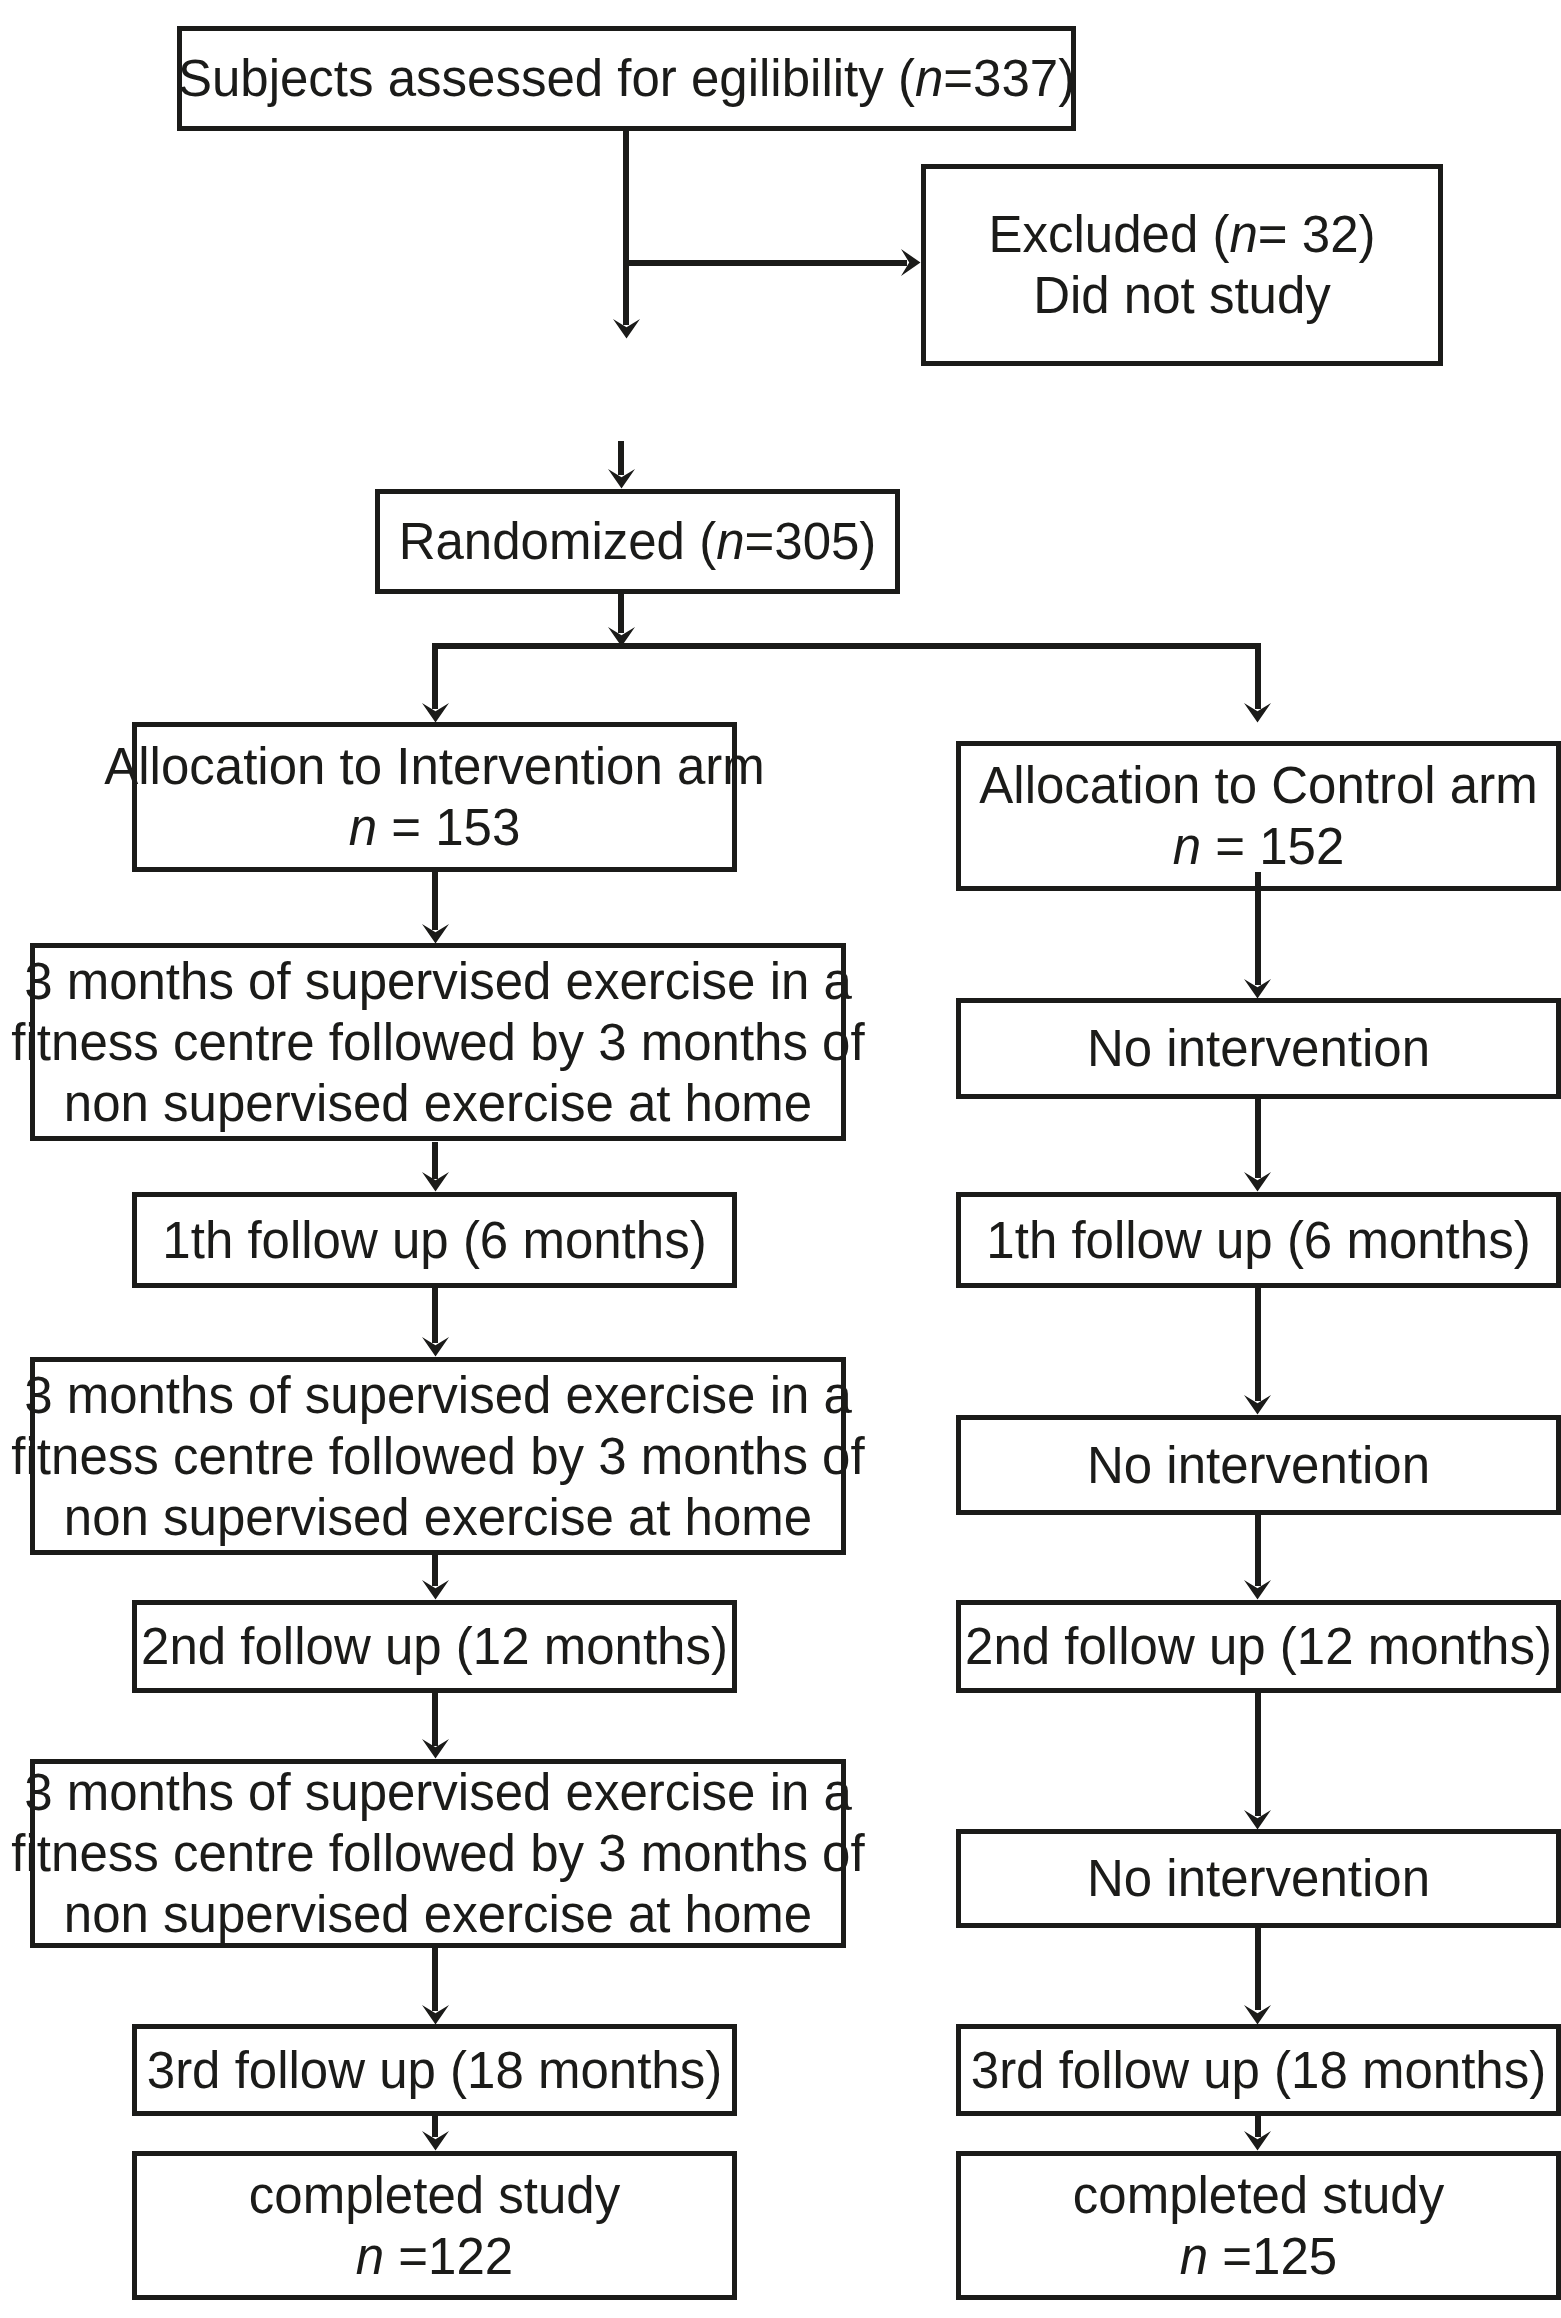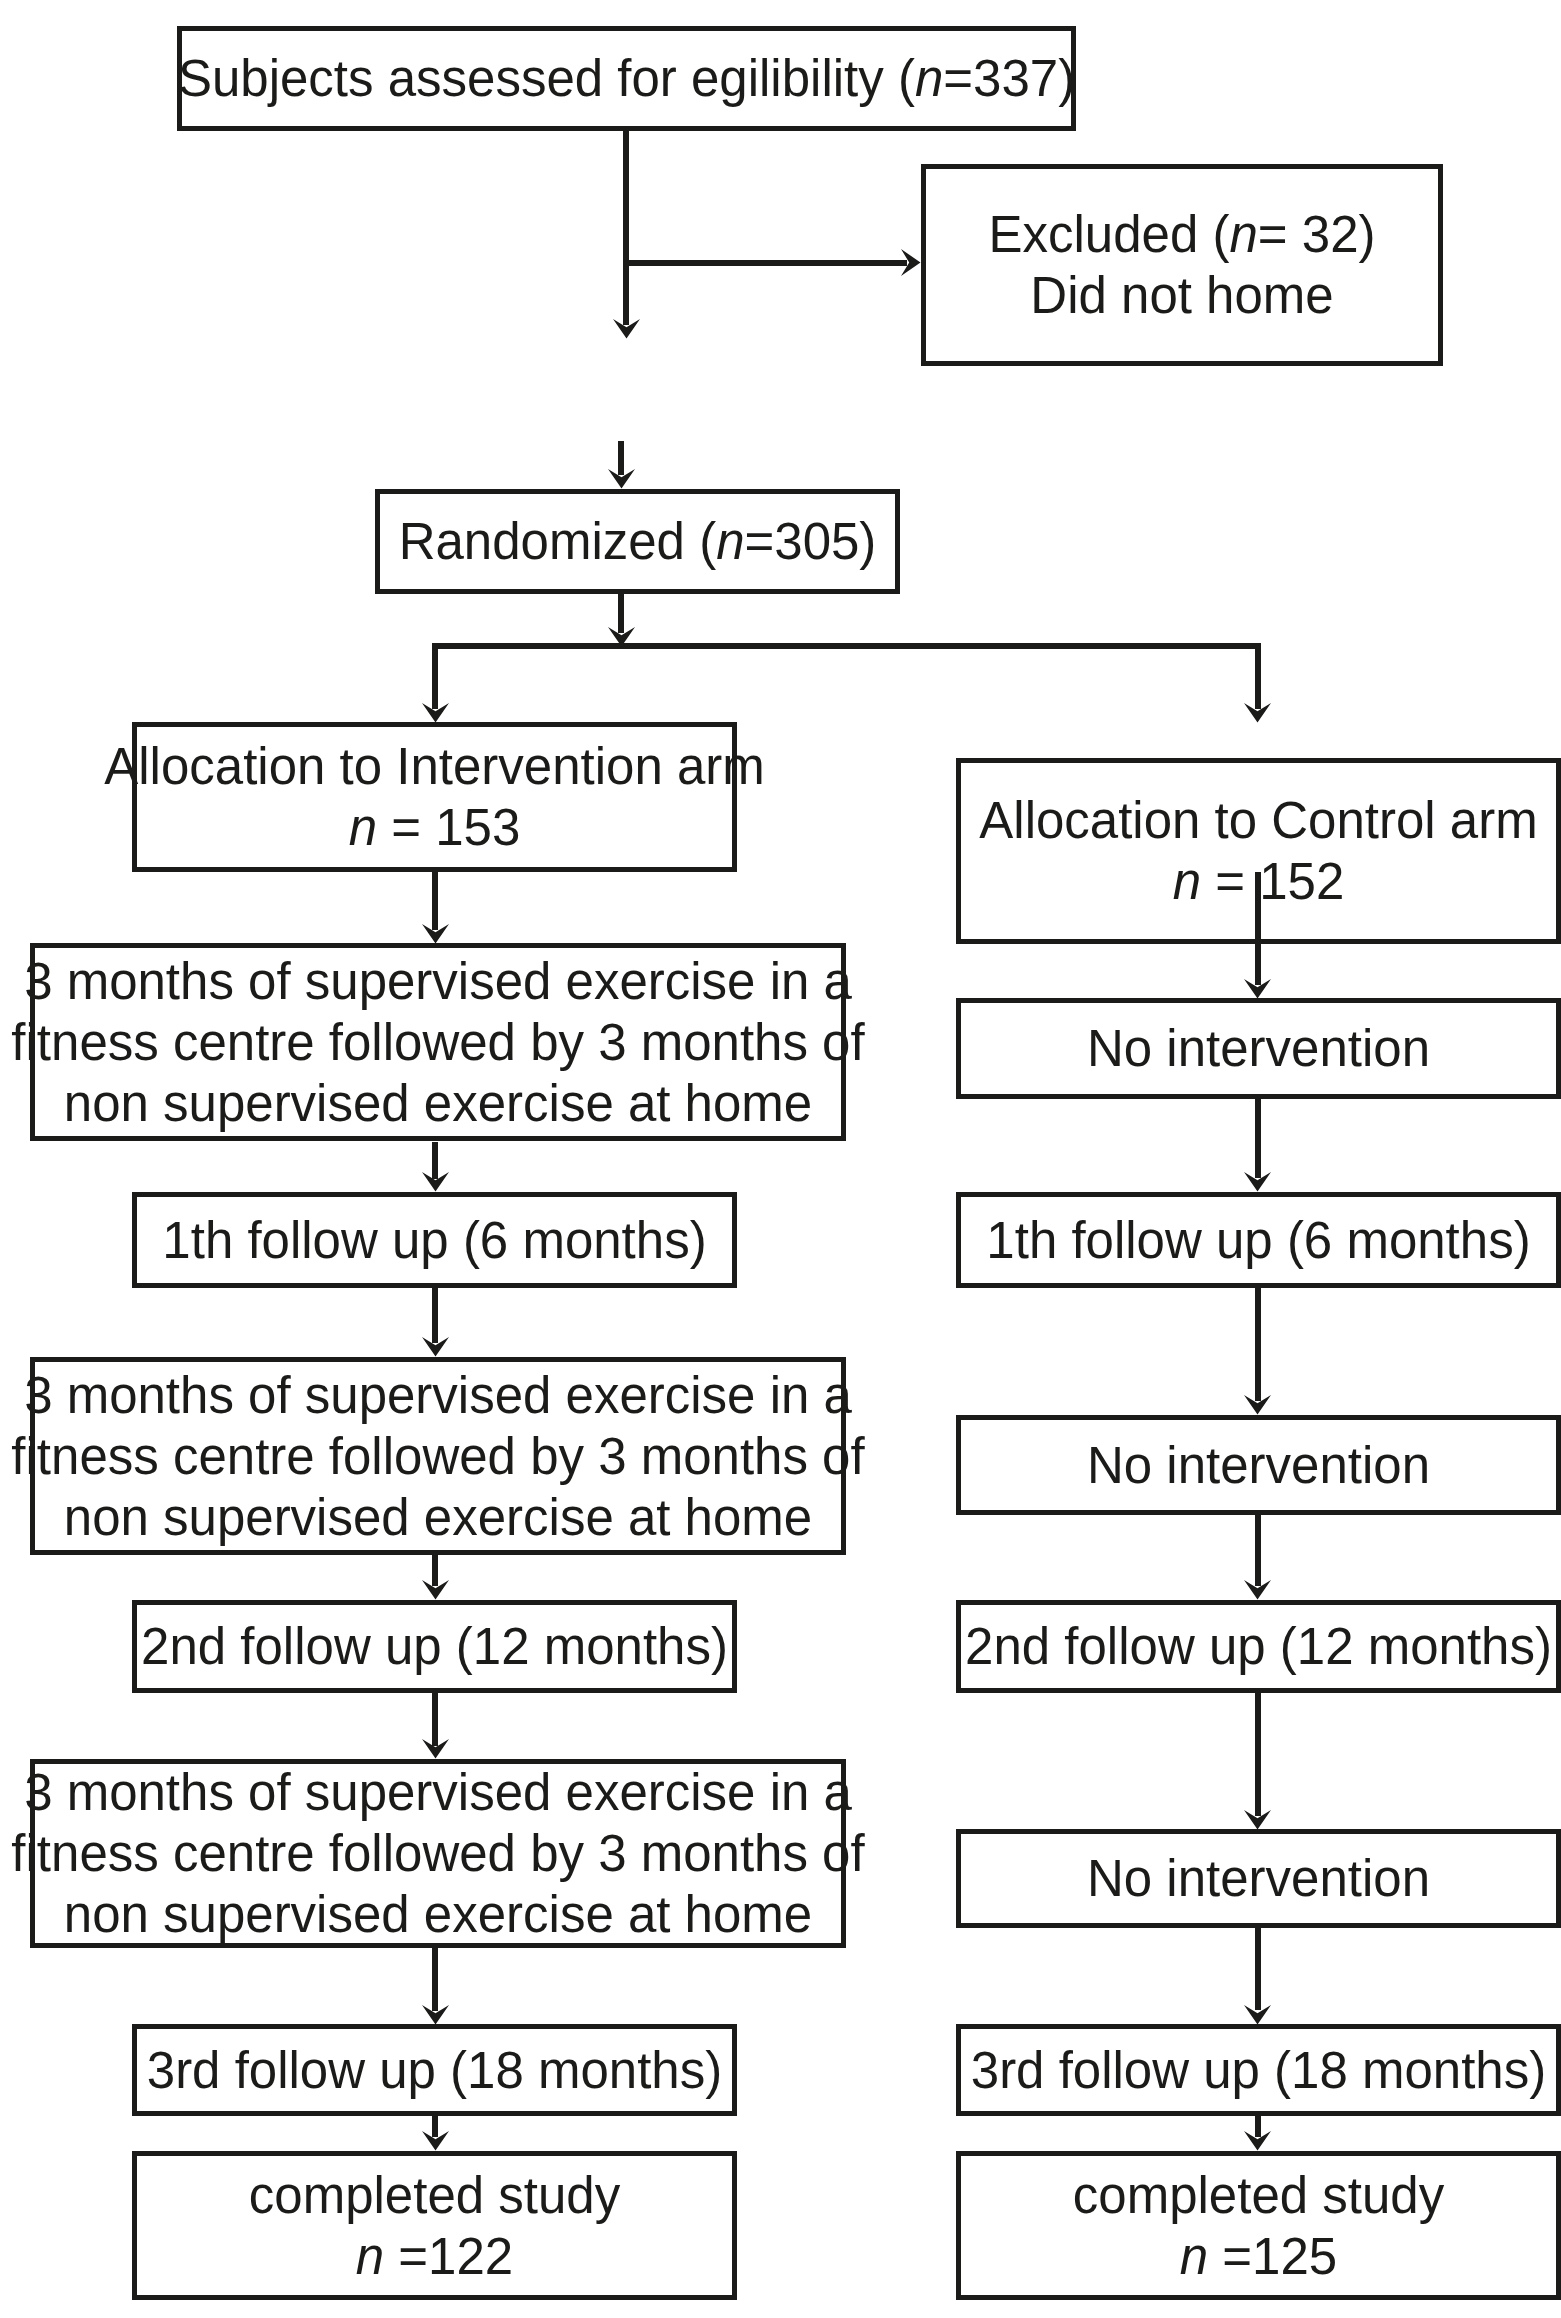--- a/index.html
+++ b/index.html
@@ -45,34 +45,34 @@
 <body>
 
 <div id="canvas">
 
   <div class="box" style="left:177px; top:26px; width:899px; height:105px;">
     <div class="line">Subjects assessed for egilibility (<i>n</i>=337)</div>
   </div>
 
   <div class="box" style="left:921px; top:164px; width:522px; height:202px;">
     <div class="line">Excluded (<i>n</i>= 32)</div>
-    <div class="line">Did not home</div>
+    <div class="line">Did not study</div>
   </div>
 
 
   <div class="box" style="left:375px; top:489px; width:525px; height:105px;">
     <div class="line">Randomized (<i>n</i>=305)</div>
   </div>
 
   <div class="box" style="left:132px; top:722px; width:605px; height:150px;text-align:right;">
     <div class="line">Allocation to Intervention arm</div>
     <div class="line"><i>n</i> = 153</div>
   </div>
 
-  <div class="box" style="left:956px; top:758px; width:605px; height:186px;">
+  <div class="box" style="left:956px; top:741px; width:605px; height:150px;">
     <div class="line">Allocation to Control arm</div>
     <div class="line"><i>n</i> = 152</div>
   </div>
 
   <div class="box" style="left:30px; top:943px; width:816px; height:198px;">
     <div class="line">3 months of supervised exercise in a</div>
     <div class="line">fitness centre followed by 3 months of</div>
     <div class="line">non supervised exercise at home</div>
   </div>
 

